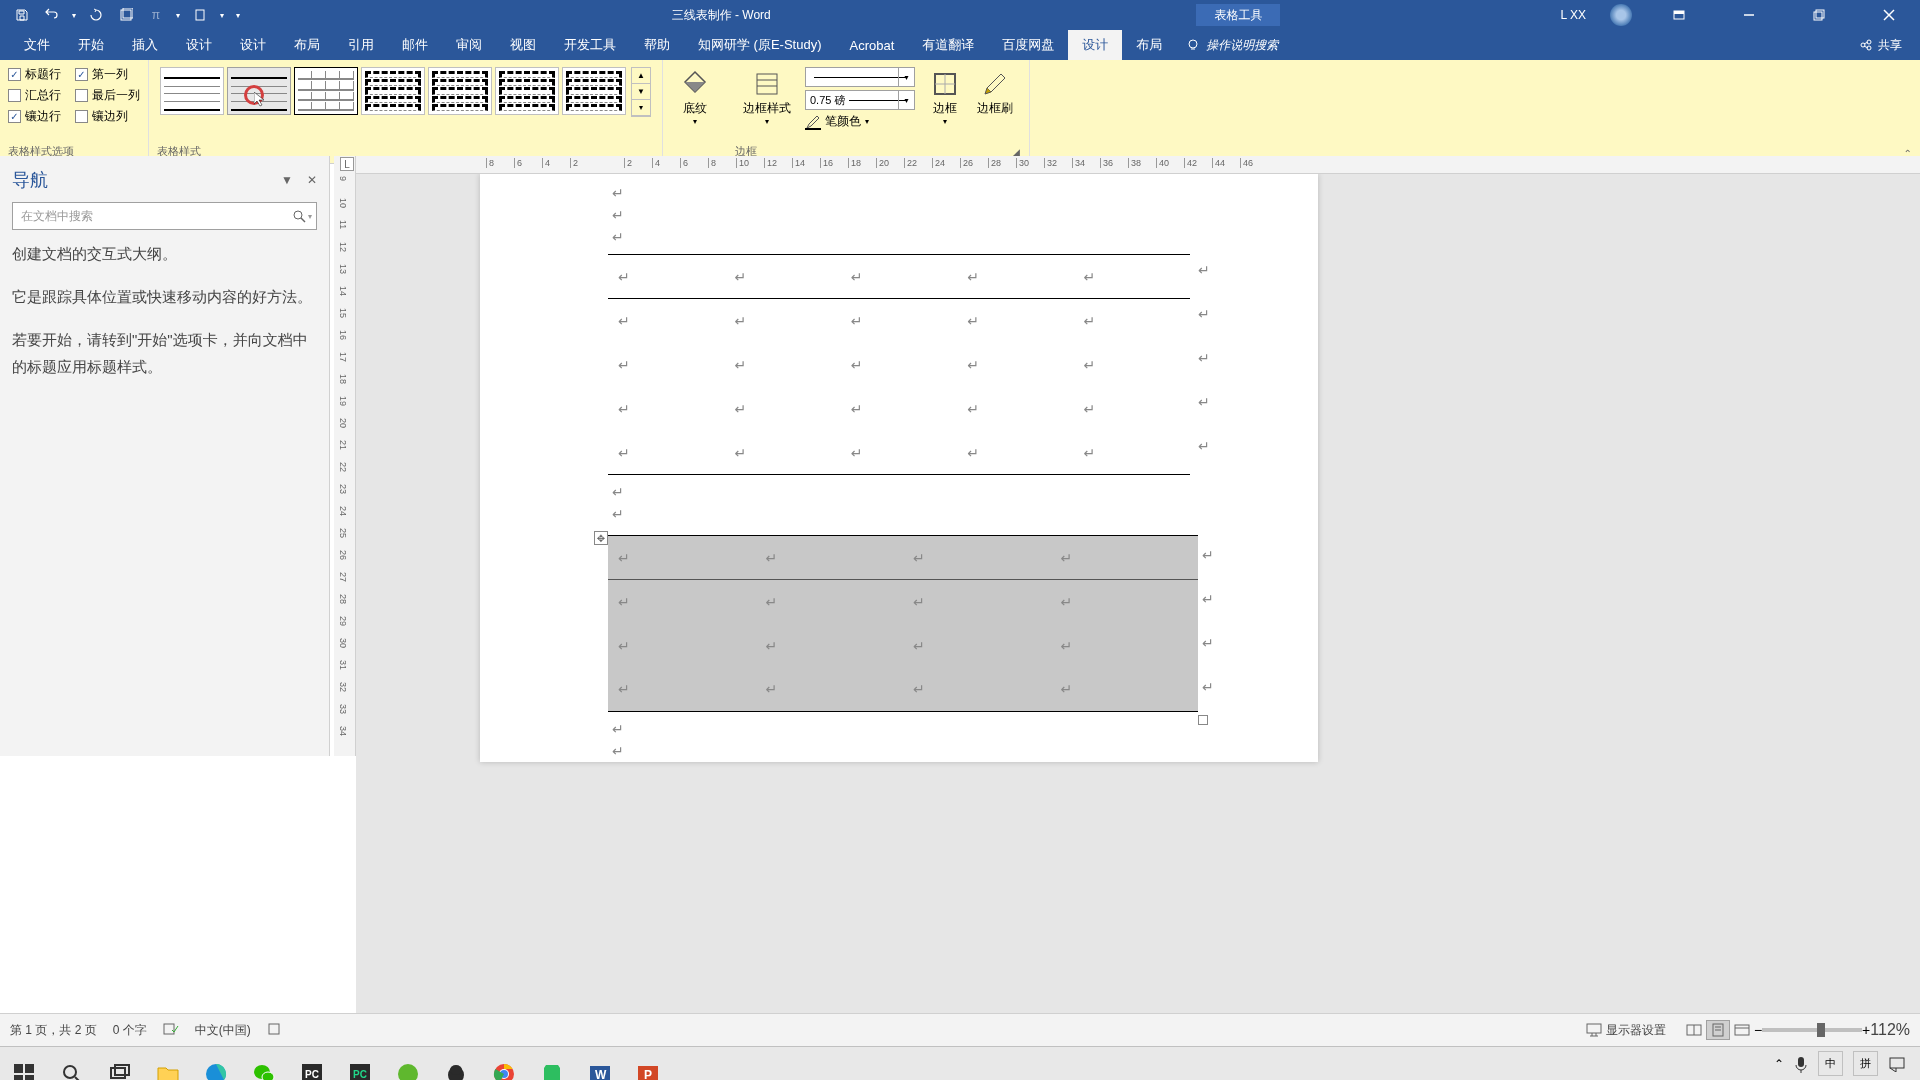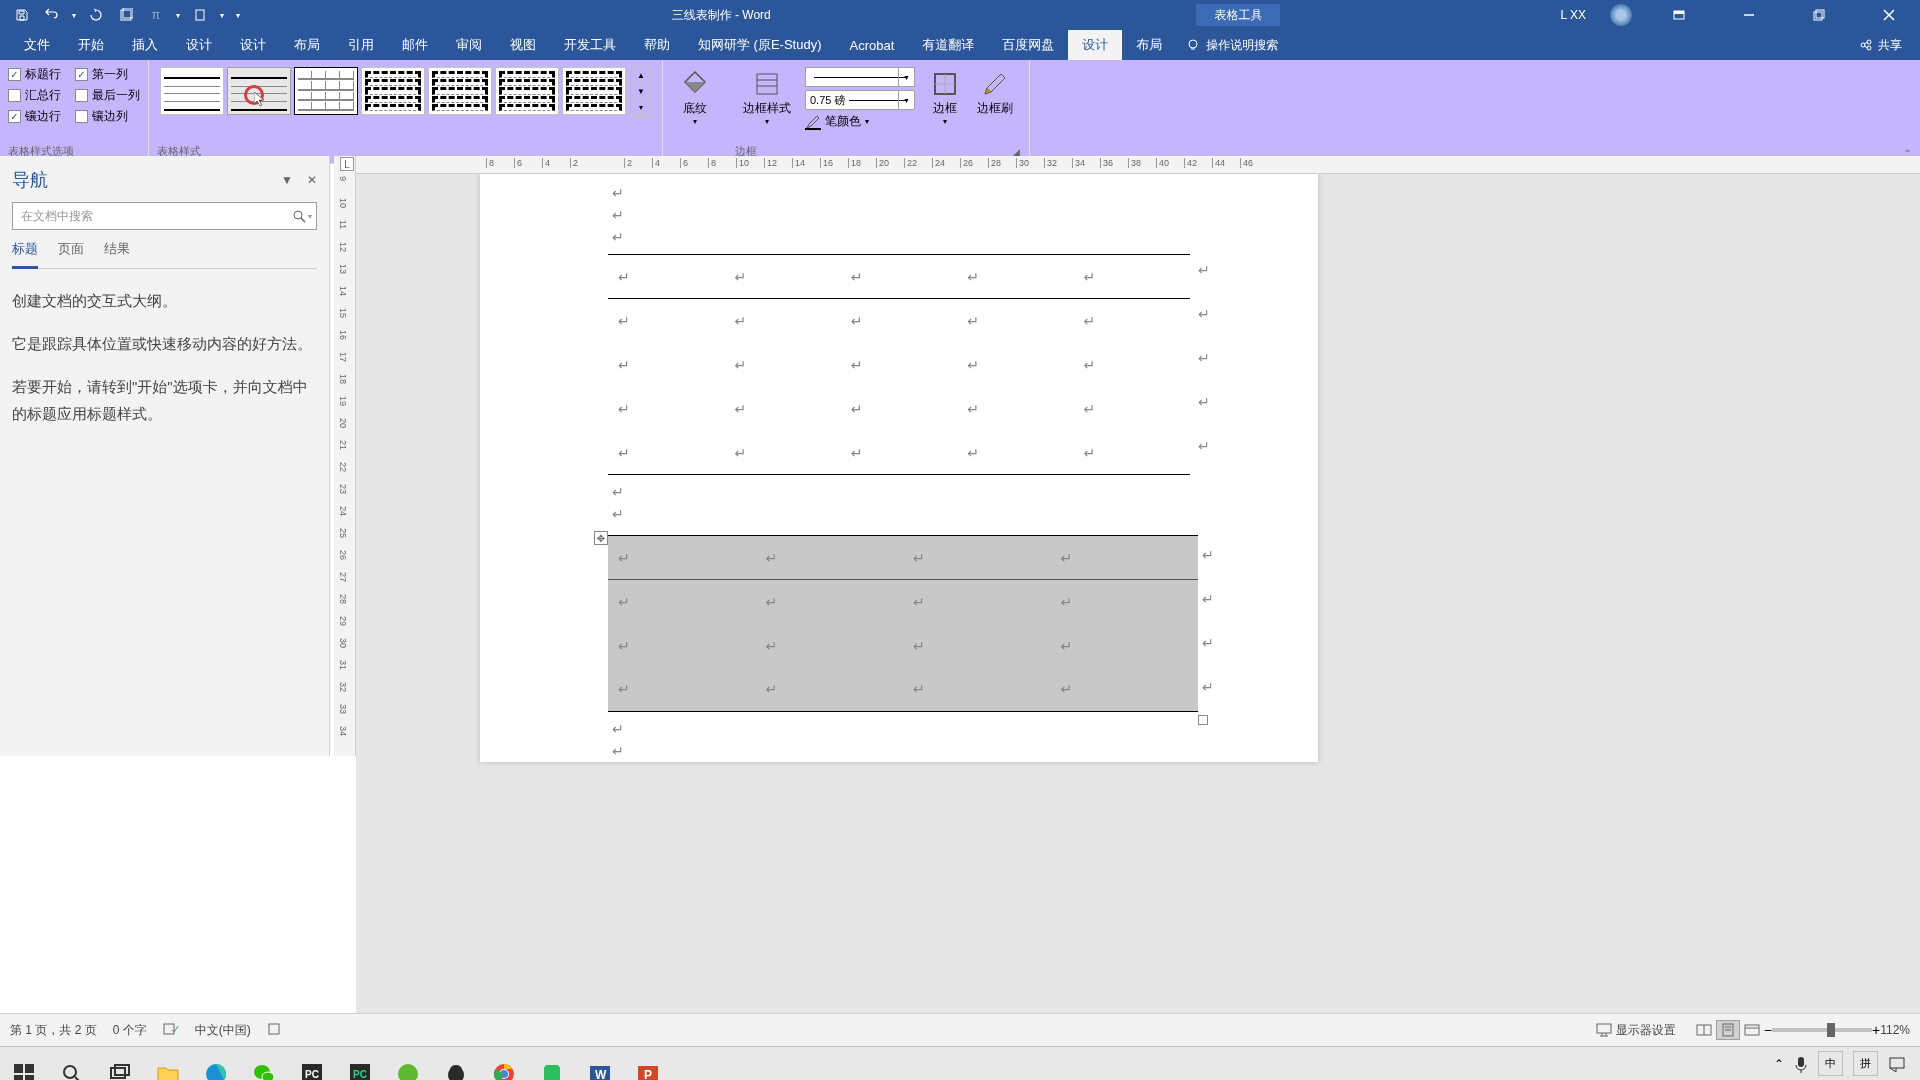--- a/index.html
+++ b/index.html
@@ -13,25 +13,25 @@
     .title-center { flex: 1; text-align: center; }
     .title-tools { background: #3b6bb5; padding: 0 18px; height: 22px; display: flex; align-items: center; }
     .title-right { display: flex; align-items: center; gap: 24px; padding-right: 8px; }
     .user-avatar { width: 22px; height: 22px; border-radius: 50%; background: radial-gradient(circle, #a8c5e8 30%, #4a7bb5 70%); }
     .win-btn { width: 46px; height: 30px; display: flex; align-items: center; justify-content: center; cursor: pointer; }
     
     
     .ribbon-tabs { height: 30px; background: #2b579a; display: flex; align-items: center; padding-left: 10px; color: #fff; font-size: 13px; }
     .tab { padding: 0 14px; height: 30px; display: flex; align-items: center; cursor: pointer; }
     .tab.active { background: #f3f3f3; color: #2b579a; }
-    .tell-me { display: flex; align-items: center; gap: 6px; margin-left: 10px; font-size: 12px; }
+    .tell-me { display: flex; align-items: center; gap: 6px; margin-left: 10px; font-size: 12px; font-style: italic; }
     .share { margin-left: auto; margin-right: 18px; display: flex; align-items: center; gap: 5px; font-size: 12px; }
     
     
-    .ribbon { height: 104px; background: #c4b5fd; border-bottom: 1px solid #d0d0d0; display: flex; position: relative; }
+    .ribbon { height: 104px; background: #fef9c3; border-bottom: 1px solid #d0d0d0; display: flex; position: relative; }
     .ribbon-group { border-right: 1px solid #e0e0e0; padding: 4px 8px 2px; display: flex; flex-direction: column; }
     .ribbon-group-label { font-size: 11px; color: #666; margin-top: auto; padding-bottom: 2px; }
     
     .style-options { display: flex; flex-direction: column; gap: 4px; padding-top: 2px; }
     .style-row { display: flex; gap: 14px; }
     .checkbox-item { display: flex; align-items: center; gap: 4px; font-size: 12px; cursor: pointer; }
     .checkbox { width: 13px; height: 13px; border: 1px solid #888; background: #fff; display: flex; align-items: center; justify-content: center; }
     .checkbox.checked::after { content: "✓"; font-size: 10px; color: #2b579a; }
     .style-gallery { display: flex; gap: 3px; padding: 3px; }
     .style-thumb { width: 64px; height: 48px; border: 1px solid #c0c0c0; background: #fff; cursor: pointer; display: flex; flex-direction: column; padding: 3px; gap: 1px; }
@@ -97,21 +97,21 @@
     .table-resize { position: absolute; width: 10px; height: 10px; border: 1px solid #888; background: #fff; cursor: nwse-resize; }
     
     
     .statusbar { position: absolute; bottom: 34px; left: 0; right: 0; height: 24px; background: #f3f3f3; border-top: 1px solid #d0d0d0; display: flex; align-items: center; font-size: 12px; padding: 16px 10px; }
     .status-item { margin-right: 16px; color: #444; cursor: pointer; }
     .status-right { margin-left: auto; display: flex; align-items: center; gap: 0; }
     .view-btn { width: 24px; height: 20px; border: 1px solid transparent; cursor: pointer; display: flex; align-items: center; justify-content: center; }
     .view-btn.active { background: #d0d0d0; border-color: #a0a0a0; }
     .zoom-slider { width: 100px; height: 4px; background: #c0c0c0; position: relative; }
     .zoom-thumb { position: absolute; width: 8px; height: 14px; background: #666; top: -5px; left: 55px; }
-    .zoom-label { font-size: 12px; color: #444; cursor: pointer; }
+    .zoom-label { font-size: 16px; color: #444; cursor: pointer; }
     
     
     .taskbar { position: absolute; bottom: 0; left: 0; right: 0; height: 34px; background: #e8e8e8; border-top: 1px solid #c0c0c0; display: flex; align-items: center; }
     .task-btn { width: 48px; height: 36px; display: flex; align-items: flex-start; justify-content: center; cursor: pointer; position: relative; margin-top: 32px; }
     .task-btn.active::after { content: ""; position: absolute; bottom: 0; left: 8px; right: 8px; height: 3px; background: #76b9ed; }
     .task-icon { width: 24px; height: 24px; }
     .tray { margin-left: auto; display: flex; align-items: center; gap: 10px; padding-right: 14px; font-size: 12px; }
     .tray-item { cursor: pointer; padding: 4px 6px; border: 1px solid #c0c0c0; font-size: 11px; }
     
     .cursor-ring { position: absolute; width: 20px; height: 20px; border: 3px solid #d43f3f; border-radius: 50%; pointer-events: none; z-index: 1000; }
@@ -423,25 +423,20 @@
   </div>
   <div class="nav-search">
     <span>在文档中搜索</span>
     <div class="search-icon-btn">
       <svg width="14" height="14">
           <circle cx="6" cy="6" r="4" fill="none" stroke="#666"></circle>
           <line x1="9" y1="9" x2="13" y2="13" stroke="#666" stroke-width="1.5"></line>
         </svg>
       <span style="font-size:8px;">▾</span>
     </div>
-  </div>
-  <div class="nav-tabs">
-    <div class="nav-tab active">标题</div>
-    <div class="nav-tab">页面</div>
-    <div class="nav-tab">结果</div>
   </div>
   <div class="nav-content">
     <p>创建文档的交互式大纲。</p>
     <p>它是跟踪具体位置或快速移动内容的好方法。</p>
     <p>若要开始，请转到"开始"选项卡，并向文档中的标题应用标题样式。</p>
   </div>
 </div>
 
 <div class="vruler">
     <div class="vruler-mark" style="top: 20px;">9</div>

